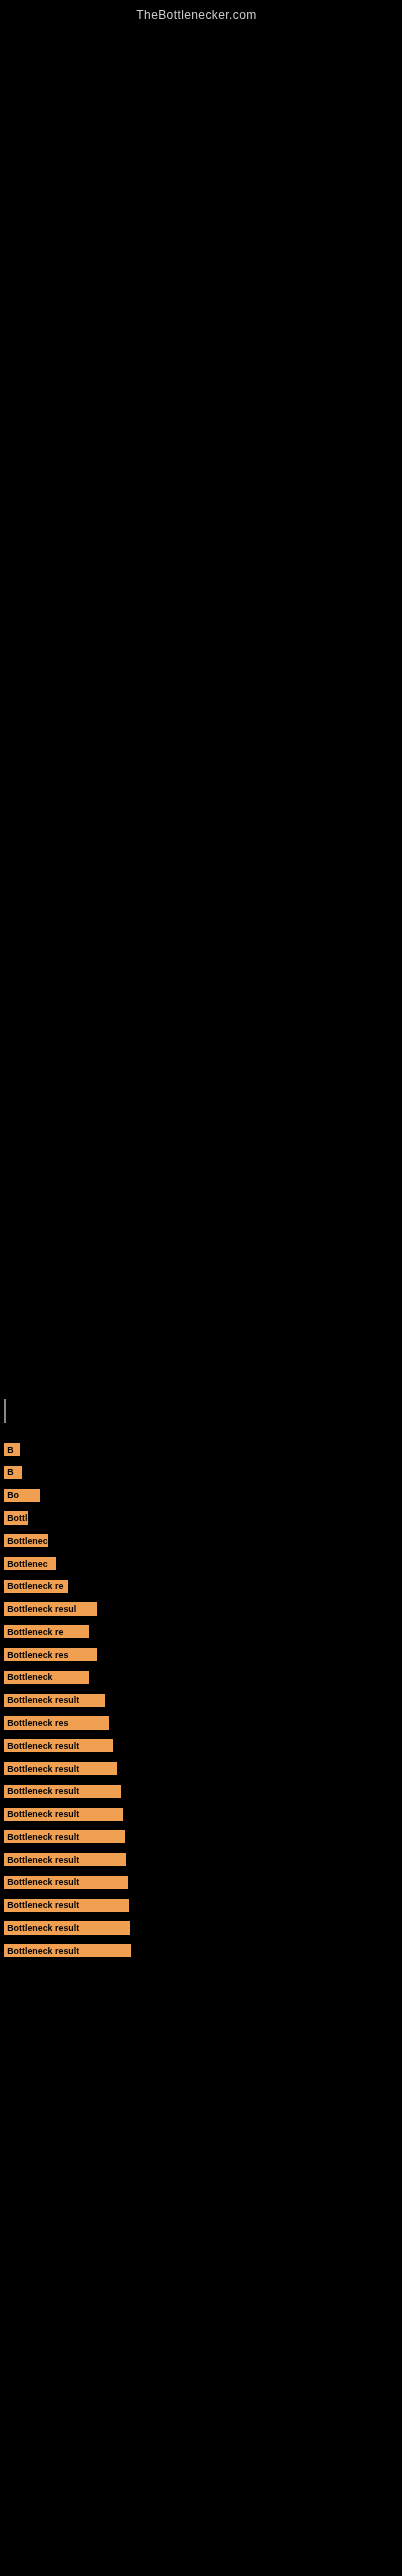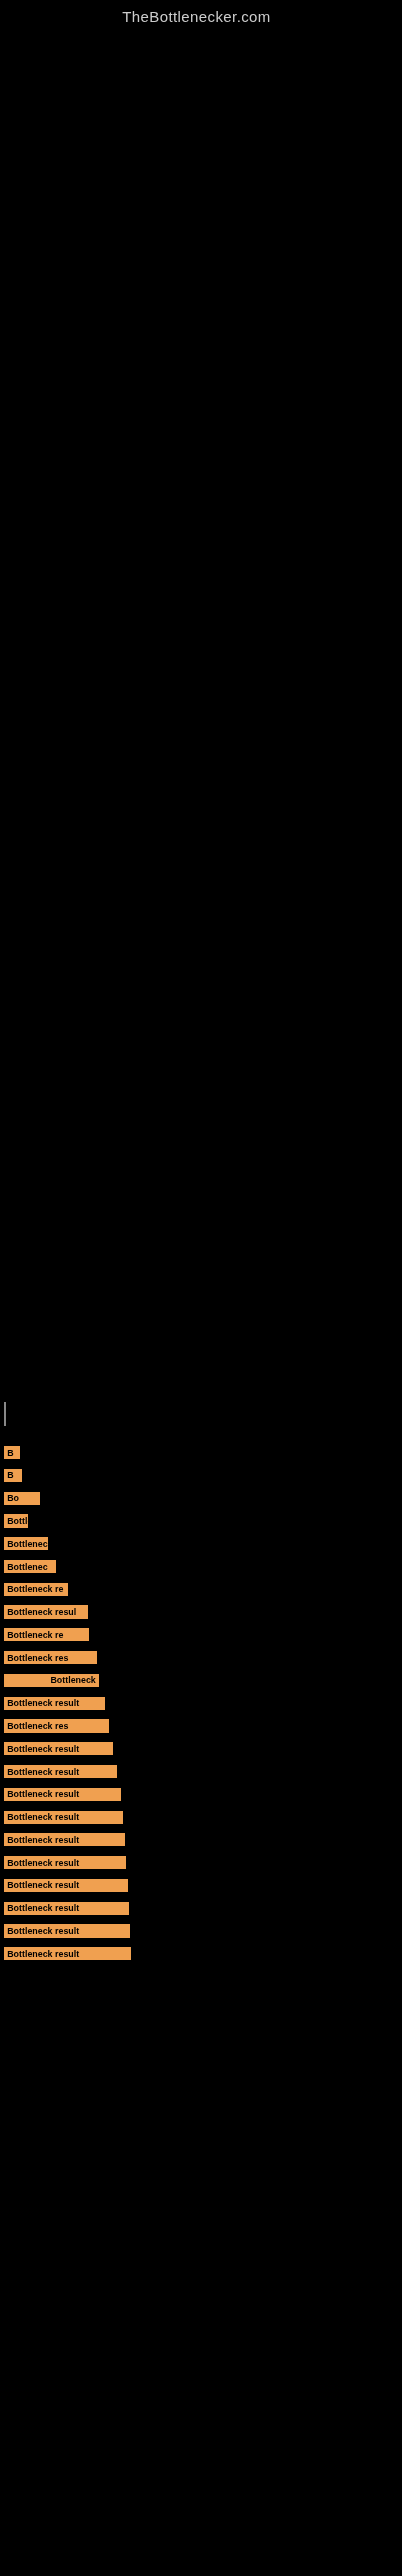--- a/index.html
+++ b/index.html
@@ -12,21 +12,21 @@
       background-color: #000000;
       width: 403px;
       min-height: 2576px;
       font-family: Arial, sans-serif;
       position: relative;
     }
 
     .site-title {
       text-align: center;
       color: #cccccc;
-      font-size: 15px;
+      font-size: 12px;
       padding: 8px 10px 4px 0;
       letter-spacing: 0.4px;
     }
 
     .chart-area {
       width: 100%;
       height: 1369px;
       background-color: #000000;
       position: relative;
     }
@@ -56,24 +56,24 @@
     }
 
     
     .bar-w-1 { width: 16px; }
     .bar-w-2 { width: 17.7px; }
     .bar-w-3 { width: 36px; }
     .bar-w-4 { width: 24px; }
     .bar-w-5 { width: 44px; }
     .bar-w-6 { width: 52px; }
     .bar-w-7 { width: 64px; }
-    .bar-w-8 { width: 84px; }
+    .bar-w-8 { width: 93px; }
     .bar-w-9 { width: 85px; }
     .bar-w-10 { width: 93px; }
-    .bar-w-11 { width: 95px; text-align: right; }
+    .bar-w-11 { width: 85px; }
     .bar-w-12 { width: 101px; }
     .bar-w-13 { width: 105px; }
     .bar-w-14 { width: 109px; }
     .bar-w-15 { width: 113px; }
     .bar-w-16 { width: 117px; }
     .bar-w-17 { width: 119px; }
     .bar-w-18 { width: 121px; }
     .bar-w-19 { width: 122px; }
     .bar-w-20 { width: 124px; }
     .bar-w-21 { width: 125px; }

